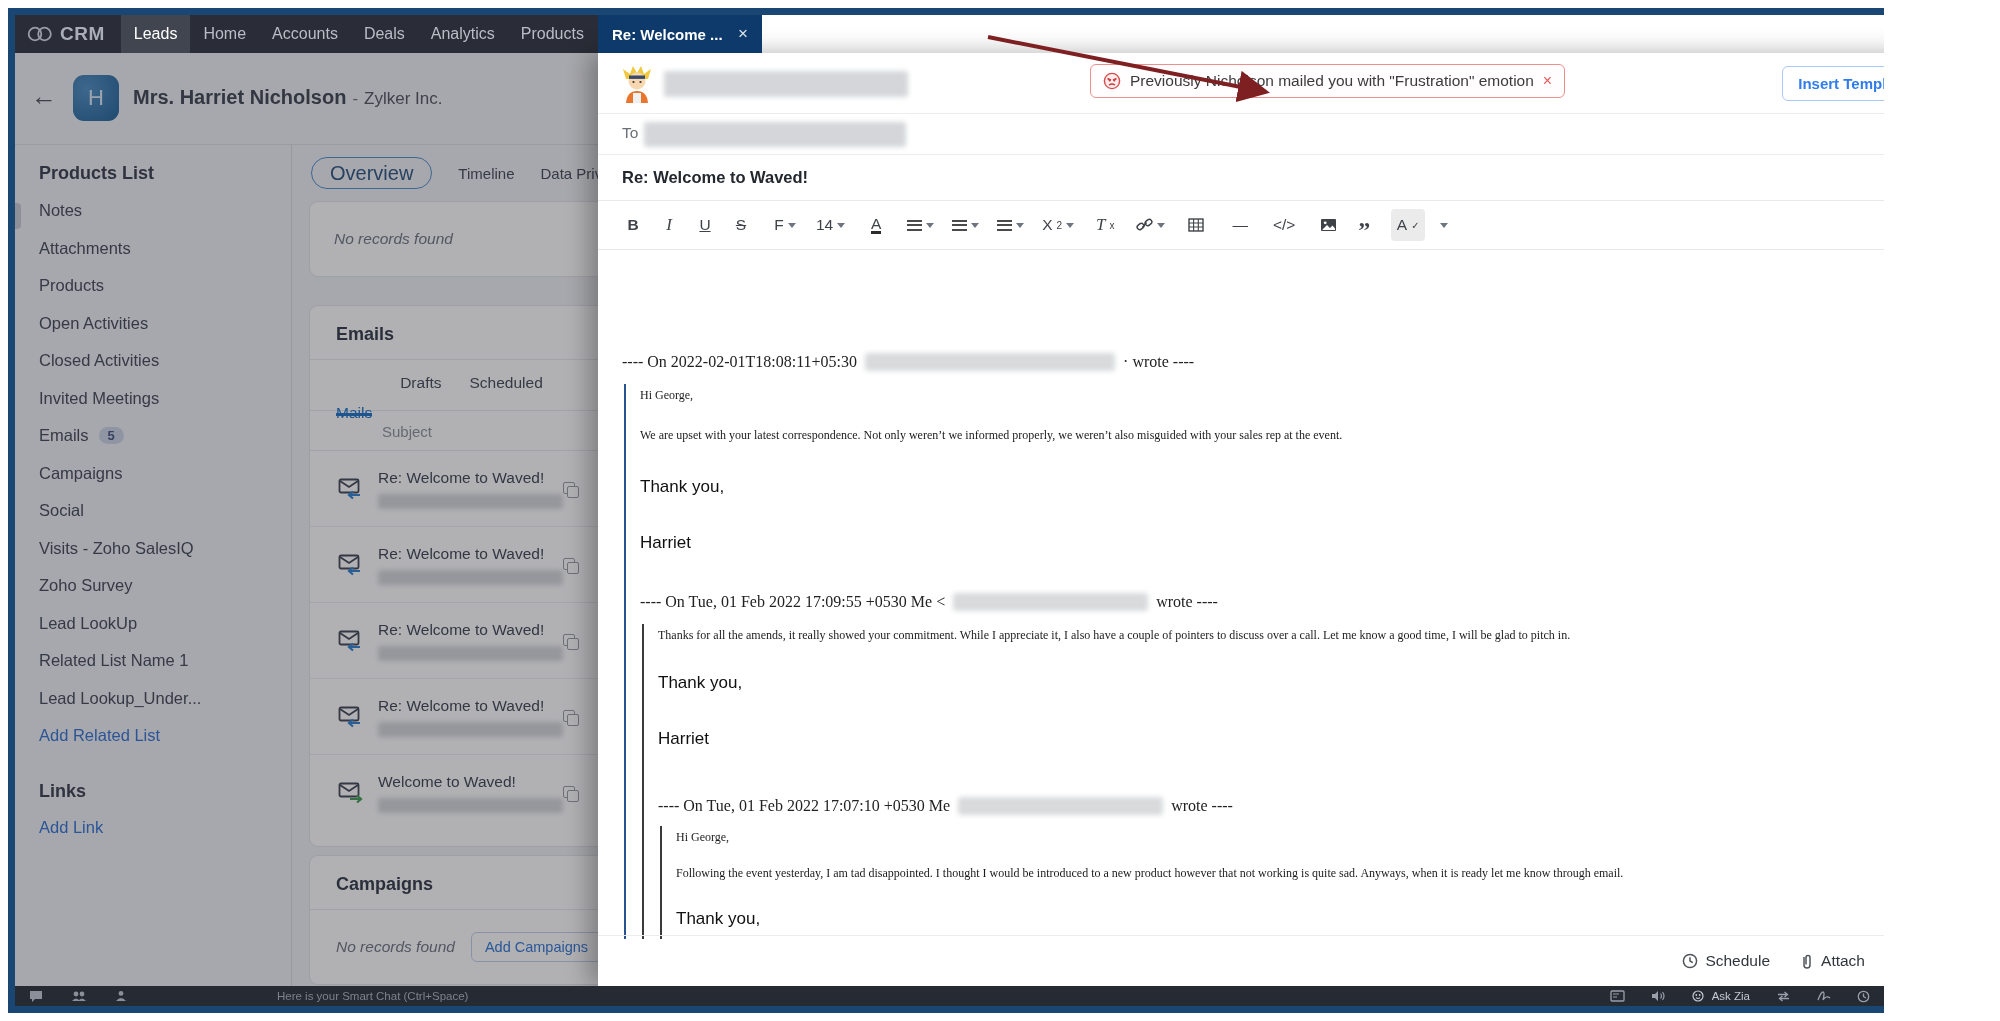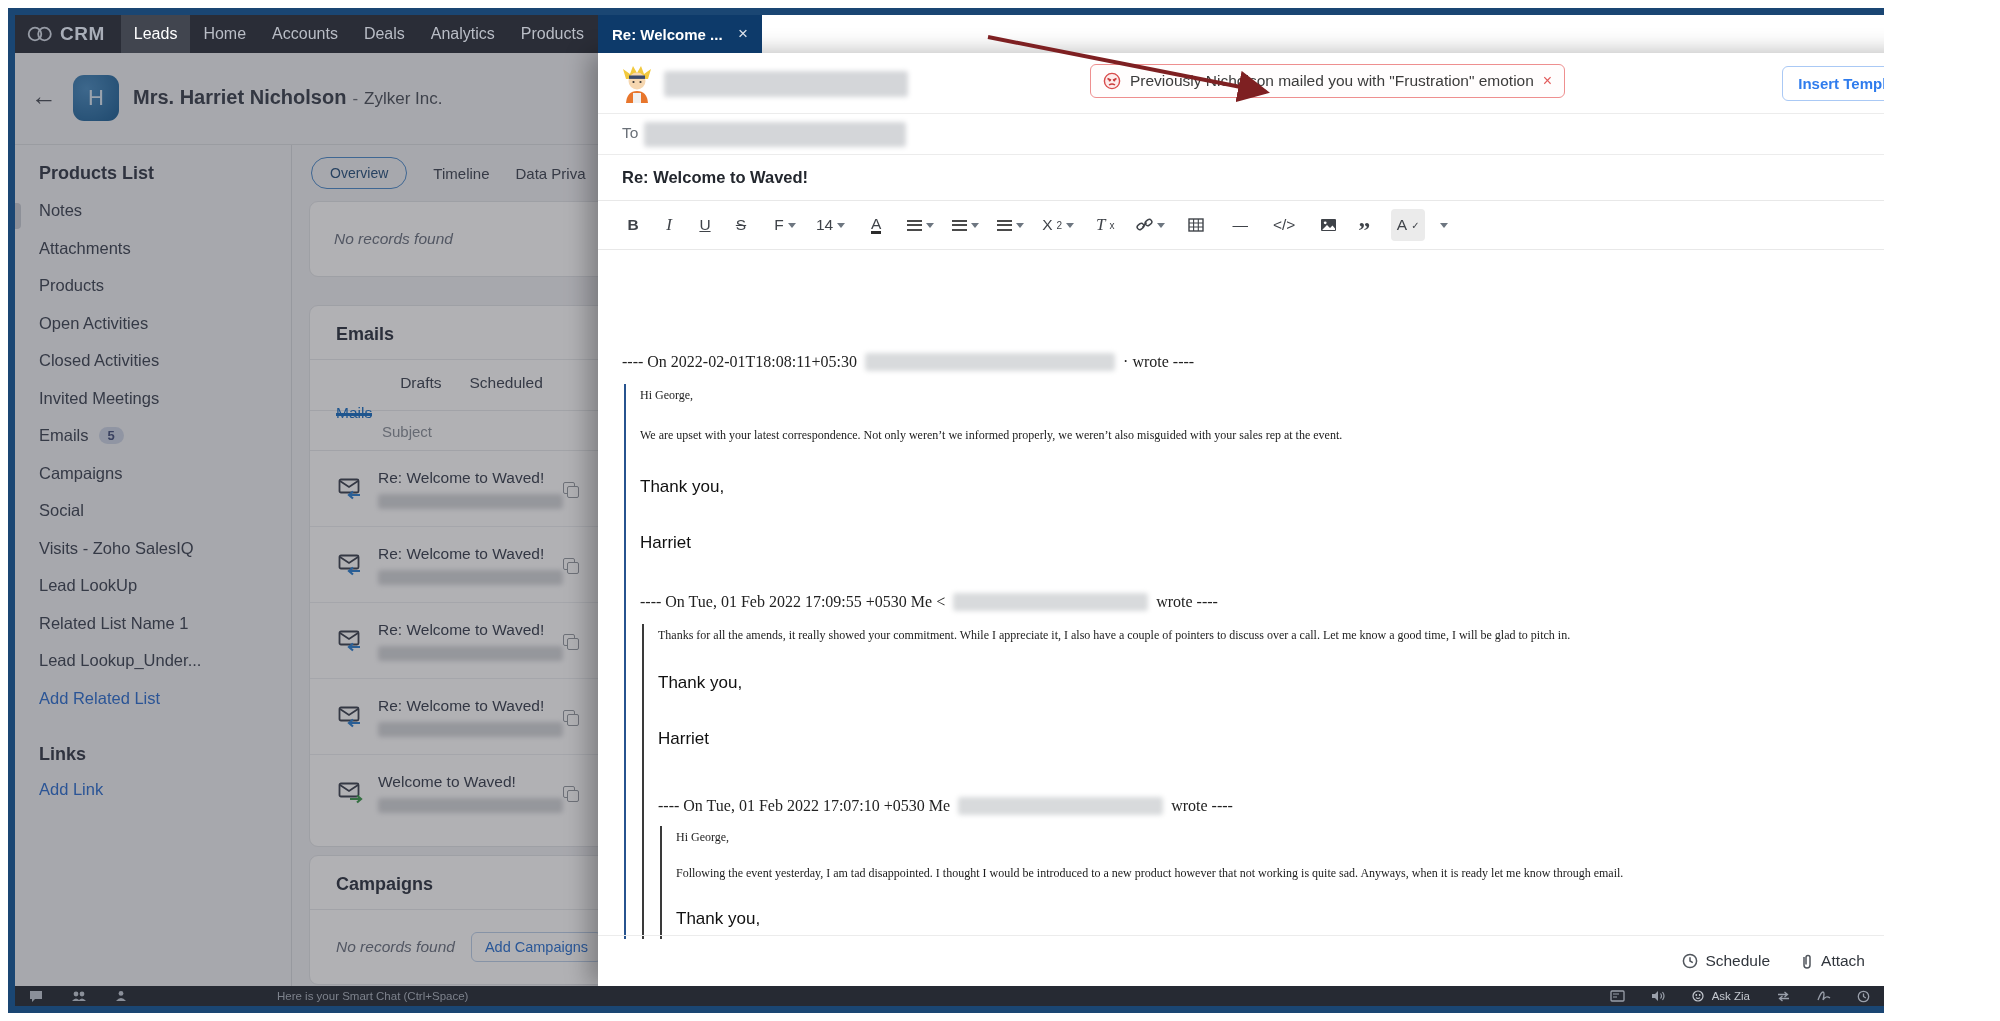--- a/index.html
+++ b/index.html
@@ -42,21 +42,21 @@
   .sb-title{font-size:18px;font-weight:bold;color:#343b49;margin-bottom:8px;}
   .sb-list{list-style:none;margin:0;padding:0;}
   .sb-list li{height:37.5px;display:flex;align-items:center;font-size:16.5px;color:#3e4554;cursor:pointer;}
   .badge{margin-left:10px;background:#ccd4e4;color:#44507c;font-size:13px;font-weight:bold;border-radius:9px;padding:1px 9px;}
   .sb-link{height:37.5px;display:flex;align-items:center;color:#2e6fd0;font-size:16.5px;cursor:pointer;}
   .sb-links-title{font-size:18px;font-weight:bold;color:#343b49;margin-top:20px;height:34px;display:flex;align-items:center;}
 
   .midcol{position:absolute;left:281px;top:92px;bottom:0;width:302px;overflow:hidden;}
   .rec-tabs{display:flex;align-items:center;gap:26px;margin:12px 0 0 15px;white-space:nowrap;}
   .pill{border:1.5px solid #4d8bcb;border-radius:16px;height:30px;display:flex;align-items:center;
-        padding:0 18px;font-size:14px;color:#28527e;cursor:pointer;}
+        padding:0 18px;font-size:20px;color:#28527e;cursor:pointer;}
   .rec-tab{font-size:15px;color:#3f4654;cursor:pointer;}
   .card{position:absolute;left:13px;width:310px;background:#fff;border:1px solid #e2e4e8;border-radius:9px;
         box-sizing:border-box;overflow:hidden;}
   .card-empty1{top:56px;height:76px;}
   .empty-txt{font-style:italic;color:#6b7280;font-size:15.5px;}
   .card-empty1 .empty-txt{margin:28px 0 0 24px;display:inline-block;}
   .card-emails{top:160px;height:542px;}
   .card-title{font-size:18px;font-weight:bold;color:#2e3542;padding:18px 0 14px 26px;border-bottom:1px solid #e8eaec;}
   .mail-tabs{display:flex;gap:28px;padding:14px 0 0 26px;border-bottom:1px solid #e8eaec;height:36px;box-sizing:content-box;}
   .mail-tab{font-size:15.5px;color:#3f4654;cursor:pointer;position:relative;padding-bottom:12px;}
@@ -227,20 +227,23 @@
         <li>
             <span>Campaigns</span>
           </li>
         <li>
             <span>Social</span>
           </li>
         <li>
             <span>Visits - Zoho SalesIQ</span>
           </li>
         <li>
+            <span>Zoho Survey</span>
+          </li>
+        <li>
             <span>Lead LookUp</span>
           </li>
         <li>
             <span>Related List Name 1</span>
           </li>
         <li>
             <span>Lead Lookup_Under...</span>
           </li>
       </ul>
       <div class="sb-link">Add Related List</div>

